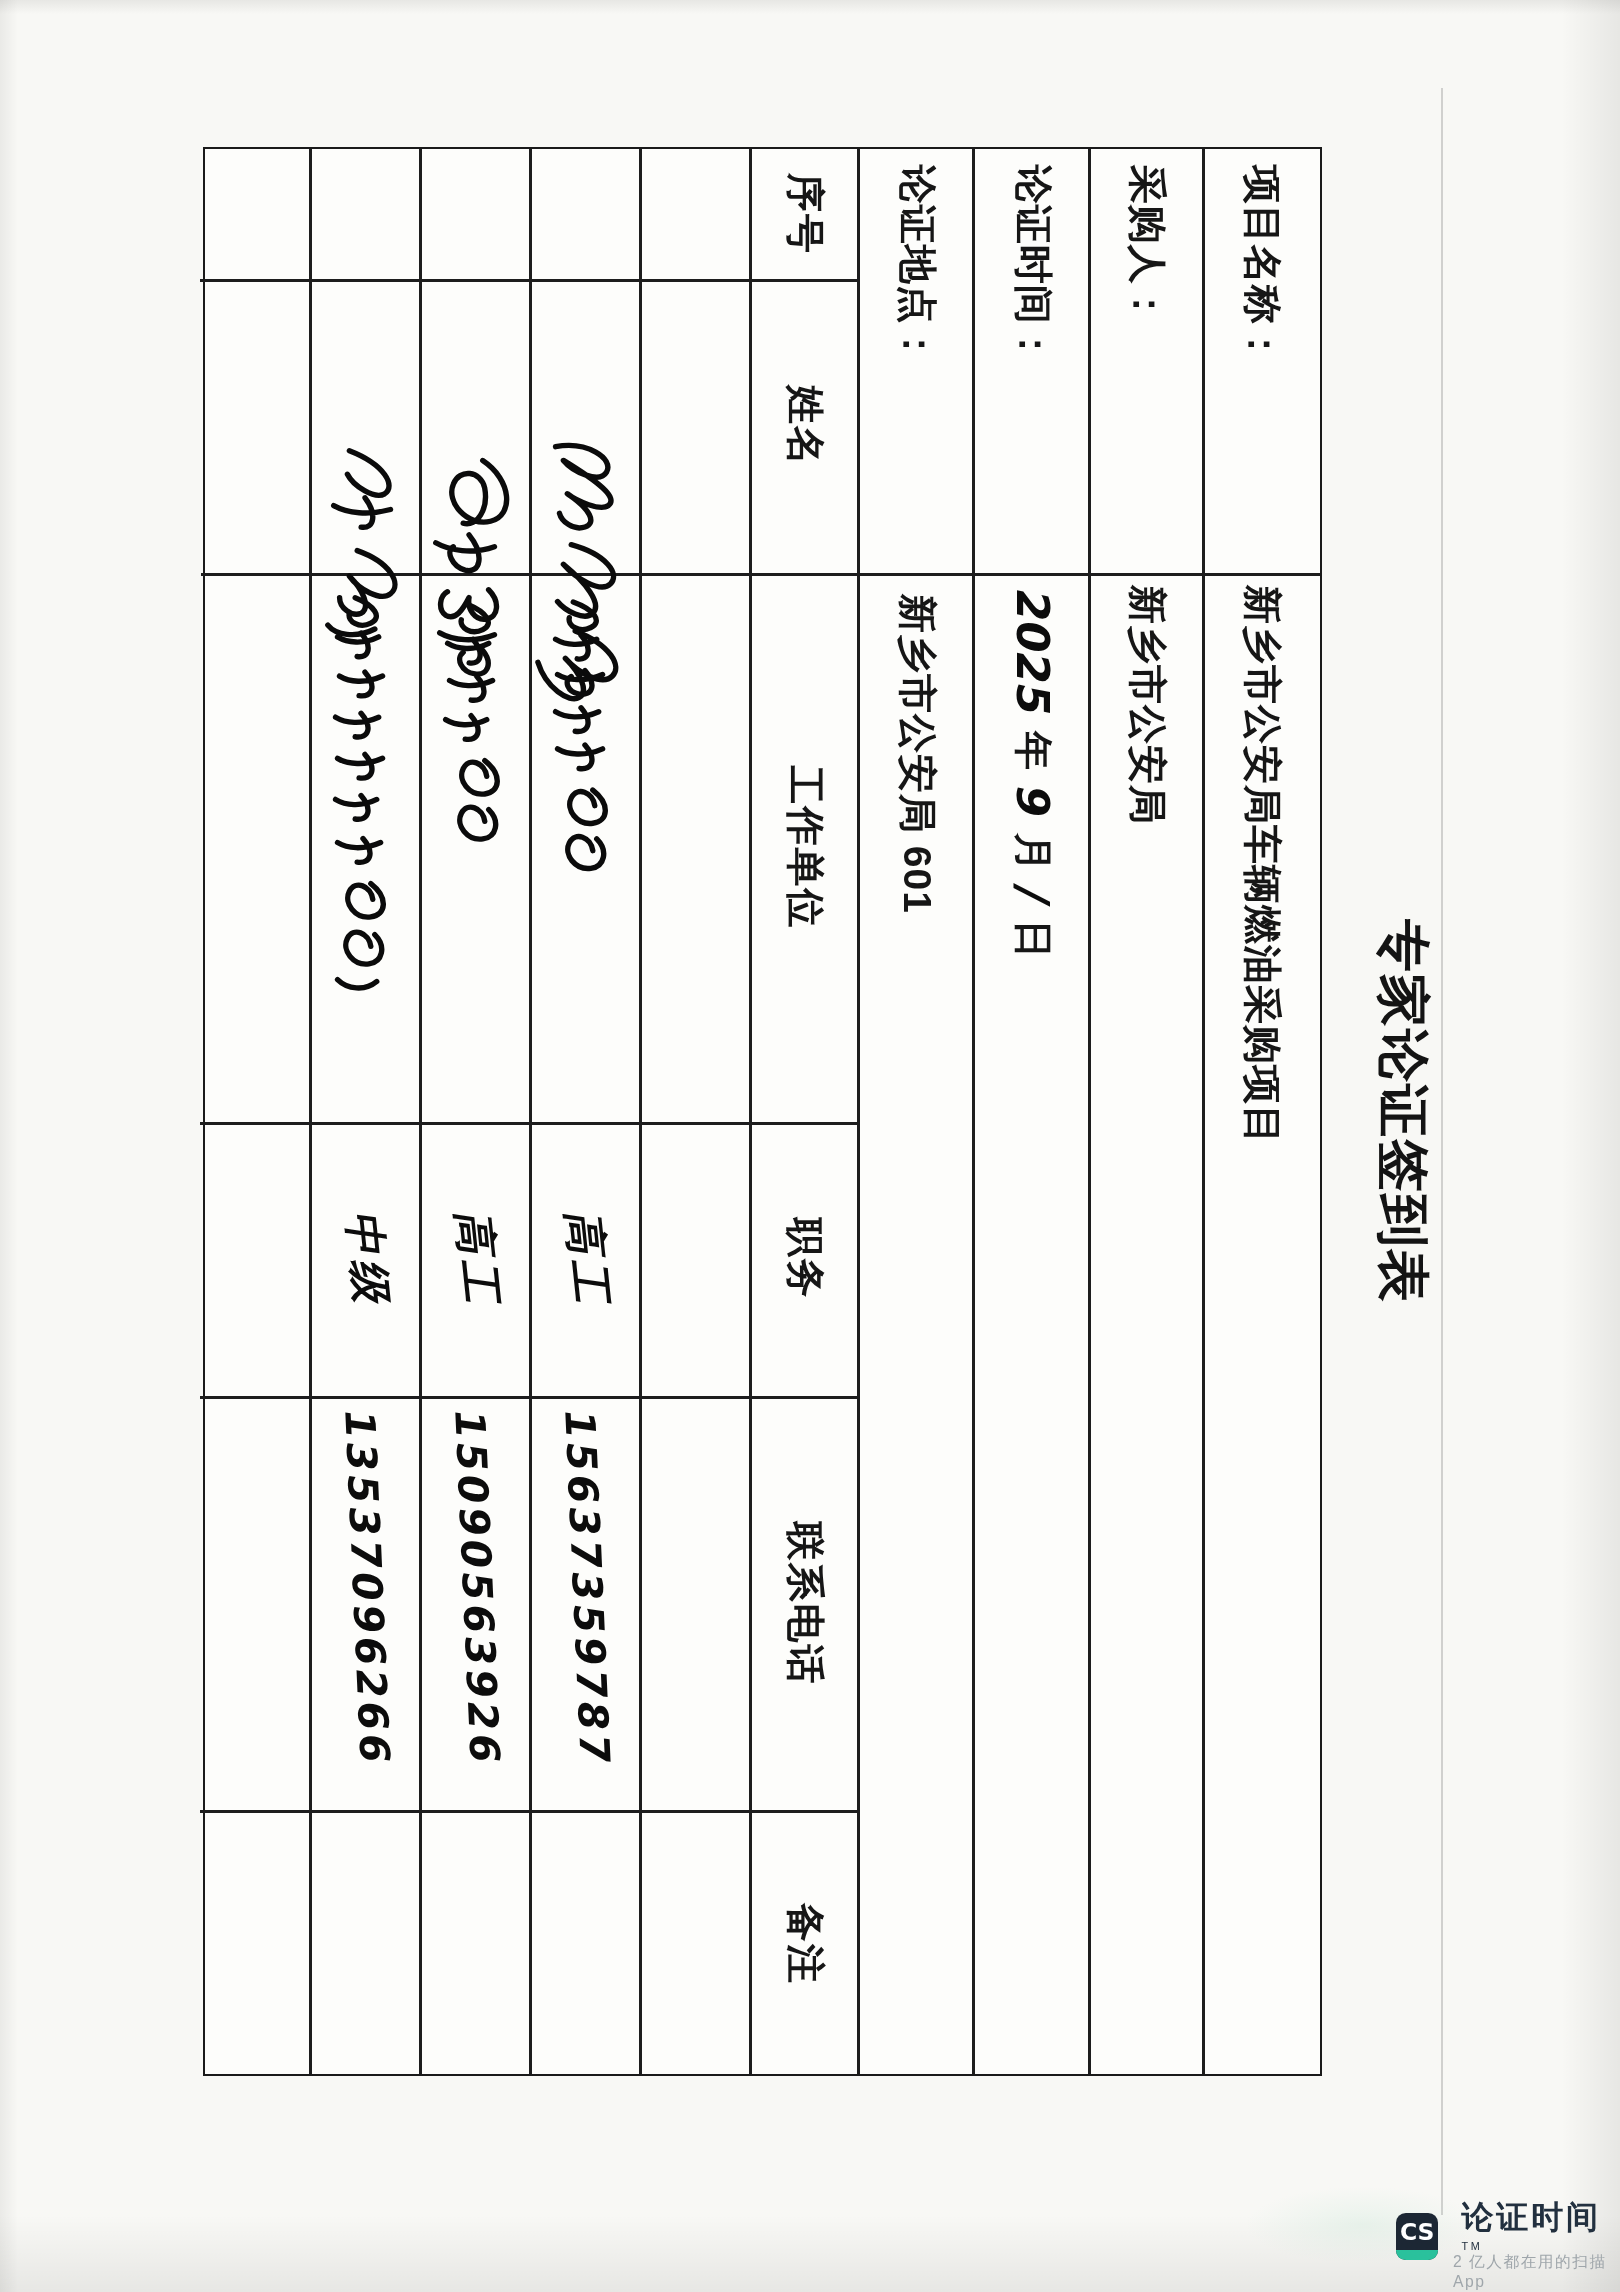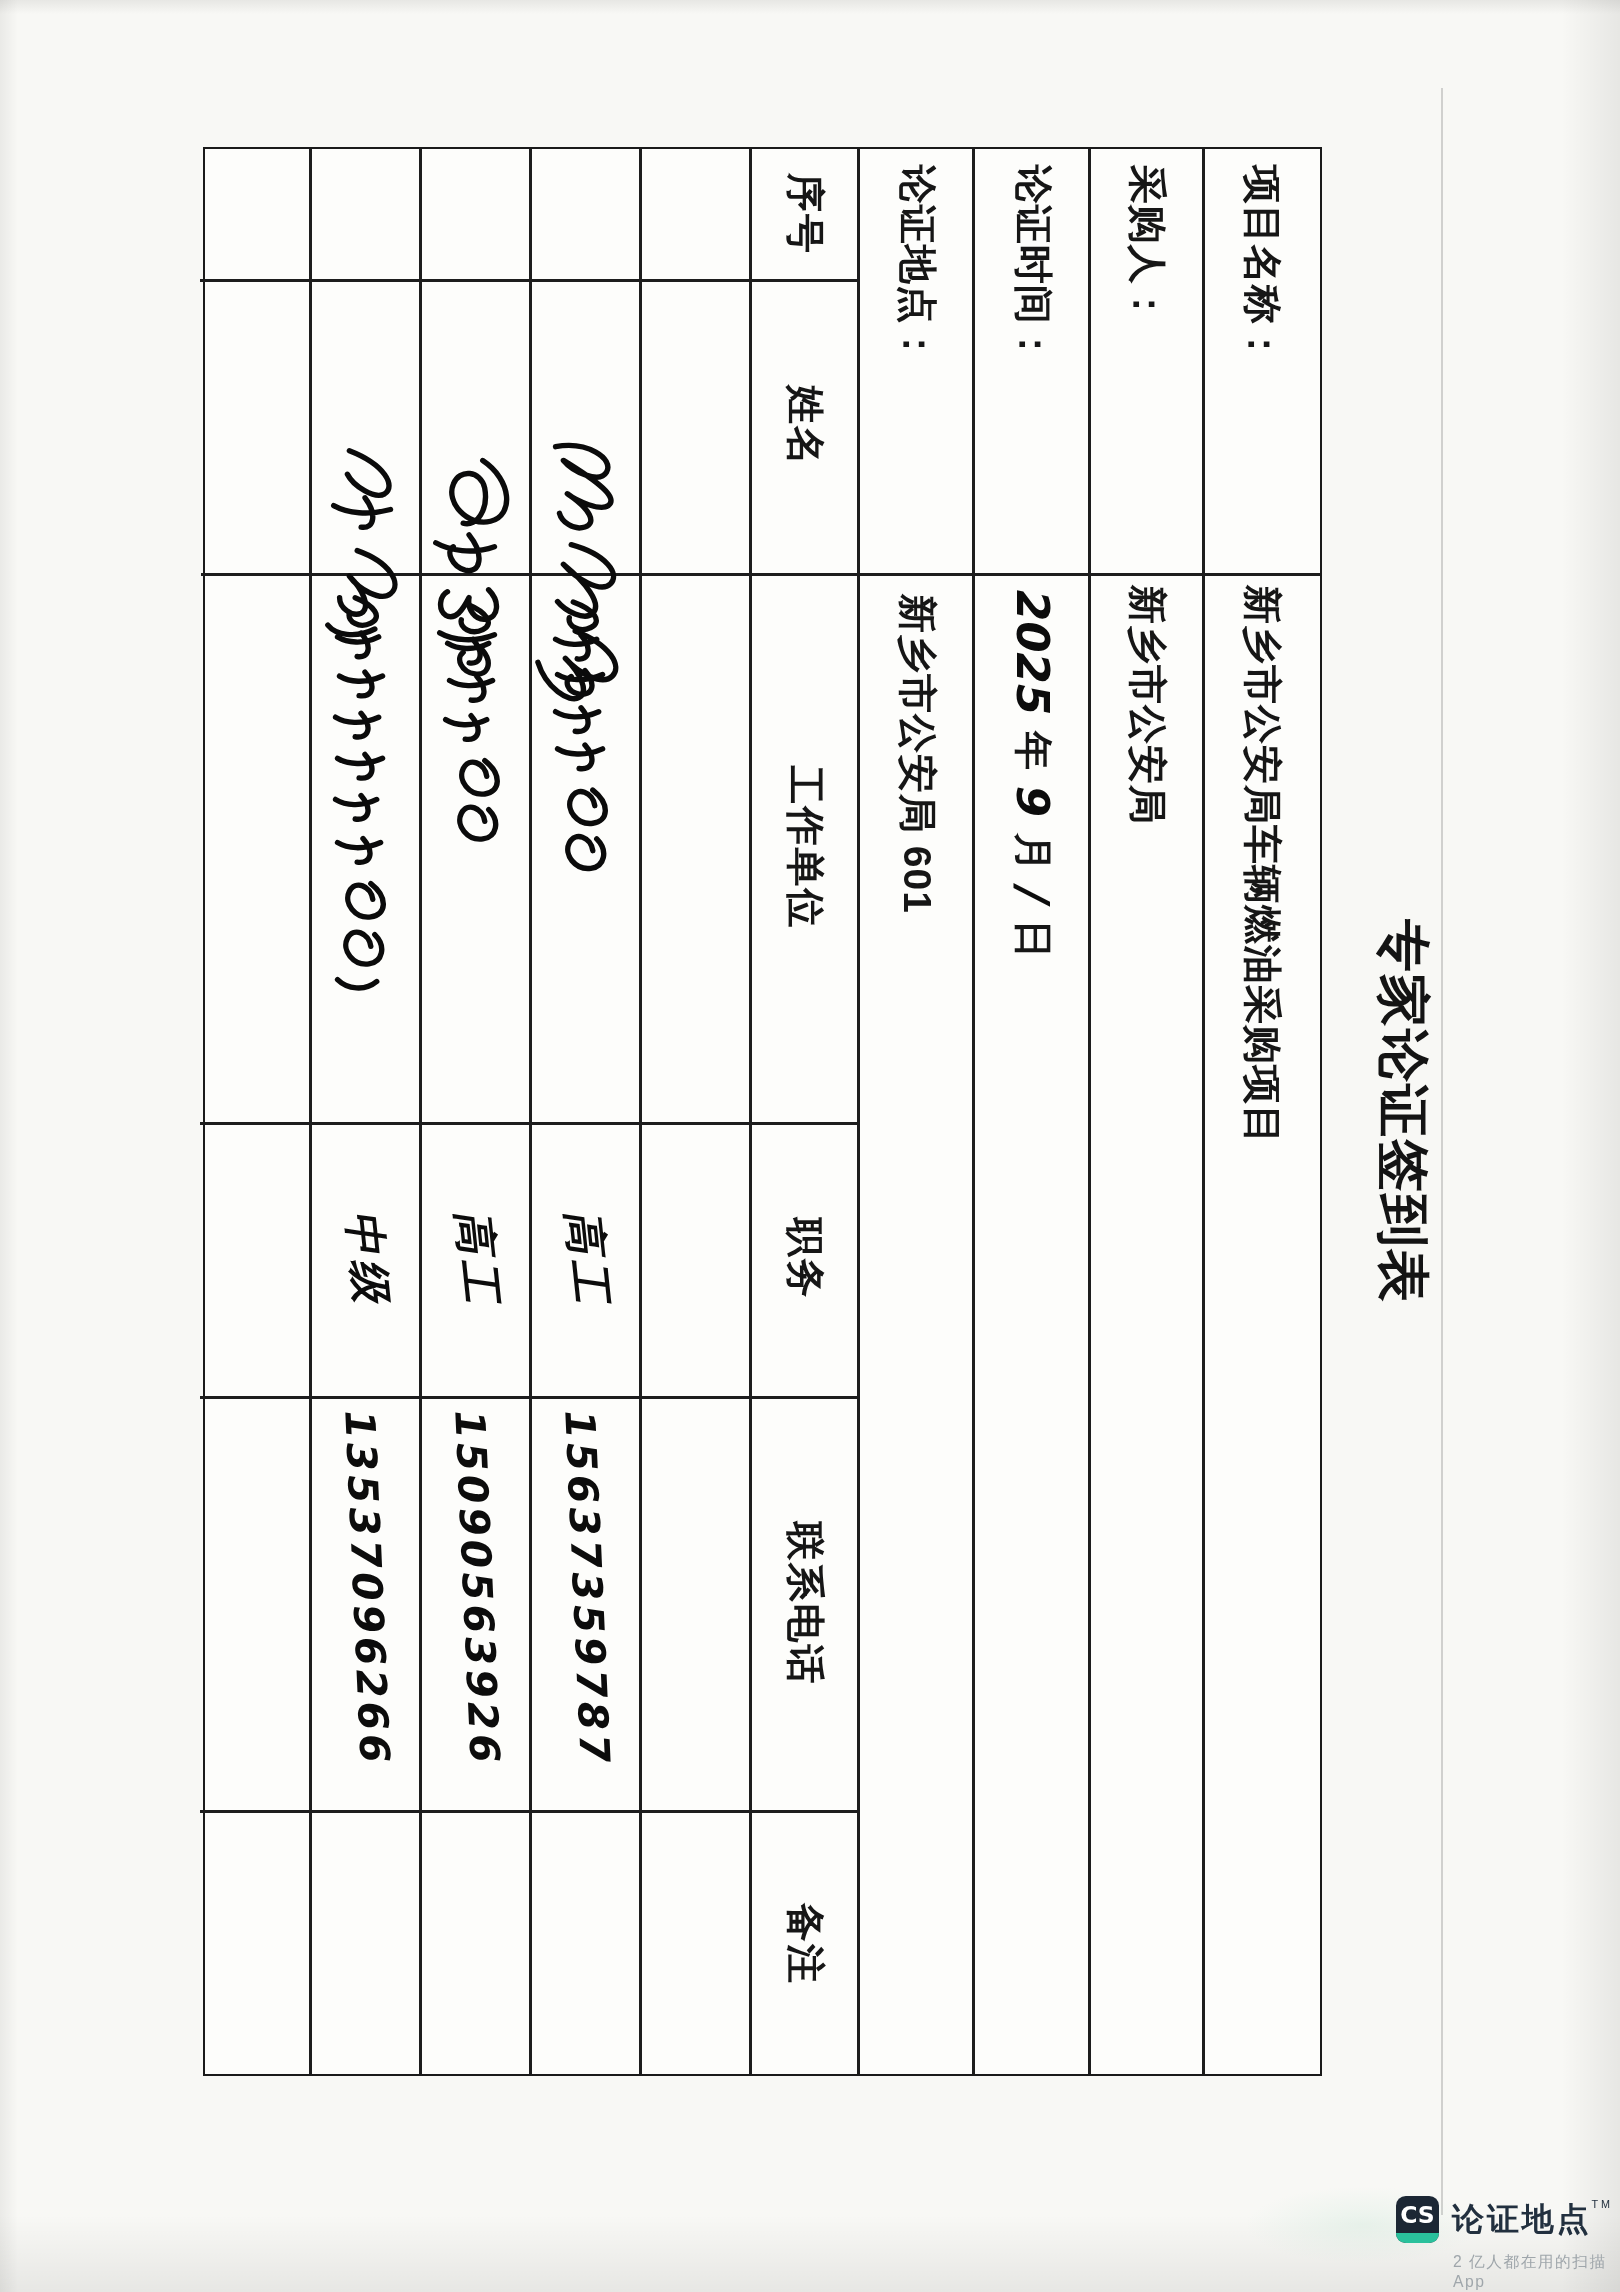--- a/index.html
+++ b/index.html
@@ -43,21 +43,21 @@
   .ink path{fill:none;stroke:#0b0b0b;stroke-width:5.5;stroke-linecap:round;stroke-linejoin:round;}
   
   .shade{position:absolute;pointer-events:none;}
   .shade-top{left:0;top:0;width:100%;height:13.7px;background:linear-gradient(#e7e7e4,rgba(0,0,0,0));}
   .shade-left{left:0;top:0;width:17.6px;height:100%;background:linear-gradient(90deg,rgba(0,0,0,.06),rgba(0,0,0,0));}
   .shade-right{right:0;top:0;width:59px;height:100%;background:linear-gradient(270deg,rgba(0,0,0,.07),rgba(0,0,0,0));}
   .shade-bottom{left:0;bottom:0;width:100%;height:78px;background:linear-gradient(0deg,rgba(0,0,0,.07),rgba(0,0,0,0));}
   .smudge{left:1245px;top:2186px;width:235px;height:78px;border-radius:50%;
     background:radial-gradient(ellipse at center,rgba(185,225,205,.25),rgba(185,225,205,0) 70%);}
   
-  .wm{position:absolute;left:1396px;top:2196px;display:flex;align-items:center;gap:13px;}
+  .wm{position:absolute;left:1396px;top:2196px;display:flex;align-items:center;gap:23px;}
   .wm-logo{position:relative;width:43px;height:47px;border-radius:9.8px;overflow:hidden;}
   .wm-logo-top{position:absolute;left:0;top:0;width:100%;height:100%;display:flex;
     align-items:flex-start;justify-content:center;font-family:"DejaVu Sans",sans-serif;
     font-weight:bold;font-size:23.5px;color:#fff;padding-top:4.9px;box-sizing:border-box;}
   .wm-logo-accent{position:absolute;left:0;bottom:0;width:100%;height:9.8px;}
   .wm-name{font-size:32px;font-weight:600;letter-spacing:2.9px;}
   .wm-tm{font-size:10.8px;vertical-align:top;font-weight:normal;}
   .wm-tag{position:absolute;left:1453px;top:2252px;font-size:15.7px;letter-spacing:1.5px;}
 </style>
 </head>
@@ -159,19 +159,19 @@
   <div class="shade shade-right"></div>
   <div class="shade shade-bottom"></div>
   <div class="shade smudge"></div>
 
   <div class="wm">
     <div class="wm-logo" style="background: rgb(28, 39, 52);">
       <div class="wm-logo-top">CS</div>
       <div class="wm-logo-accent" style="background: rgb(42, 193, 156);"></div>
     </div>
     <div class="wm-name" style="color: rgb(34, 48, 63);">
-      <span>论证地点</span><sup class="wm-tm">TM</sup>
+      <span>论证时间</span><sup class="wm-tm">TM</sup>
     </div>
   </div>
   <div class="wm-tag" style="color: rgb(159, 166, 171);">2 亿人都在用的扫描App</div>
 
 </div>
 
 
 </body></html>

